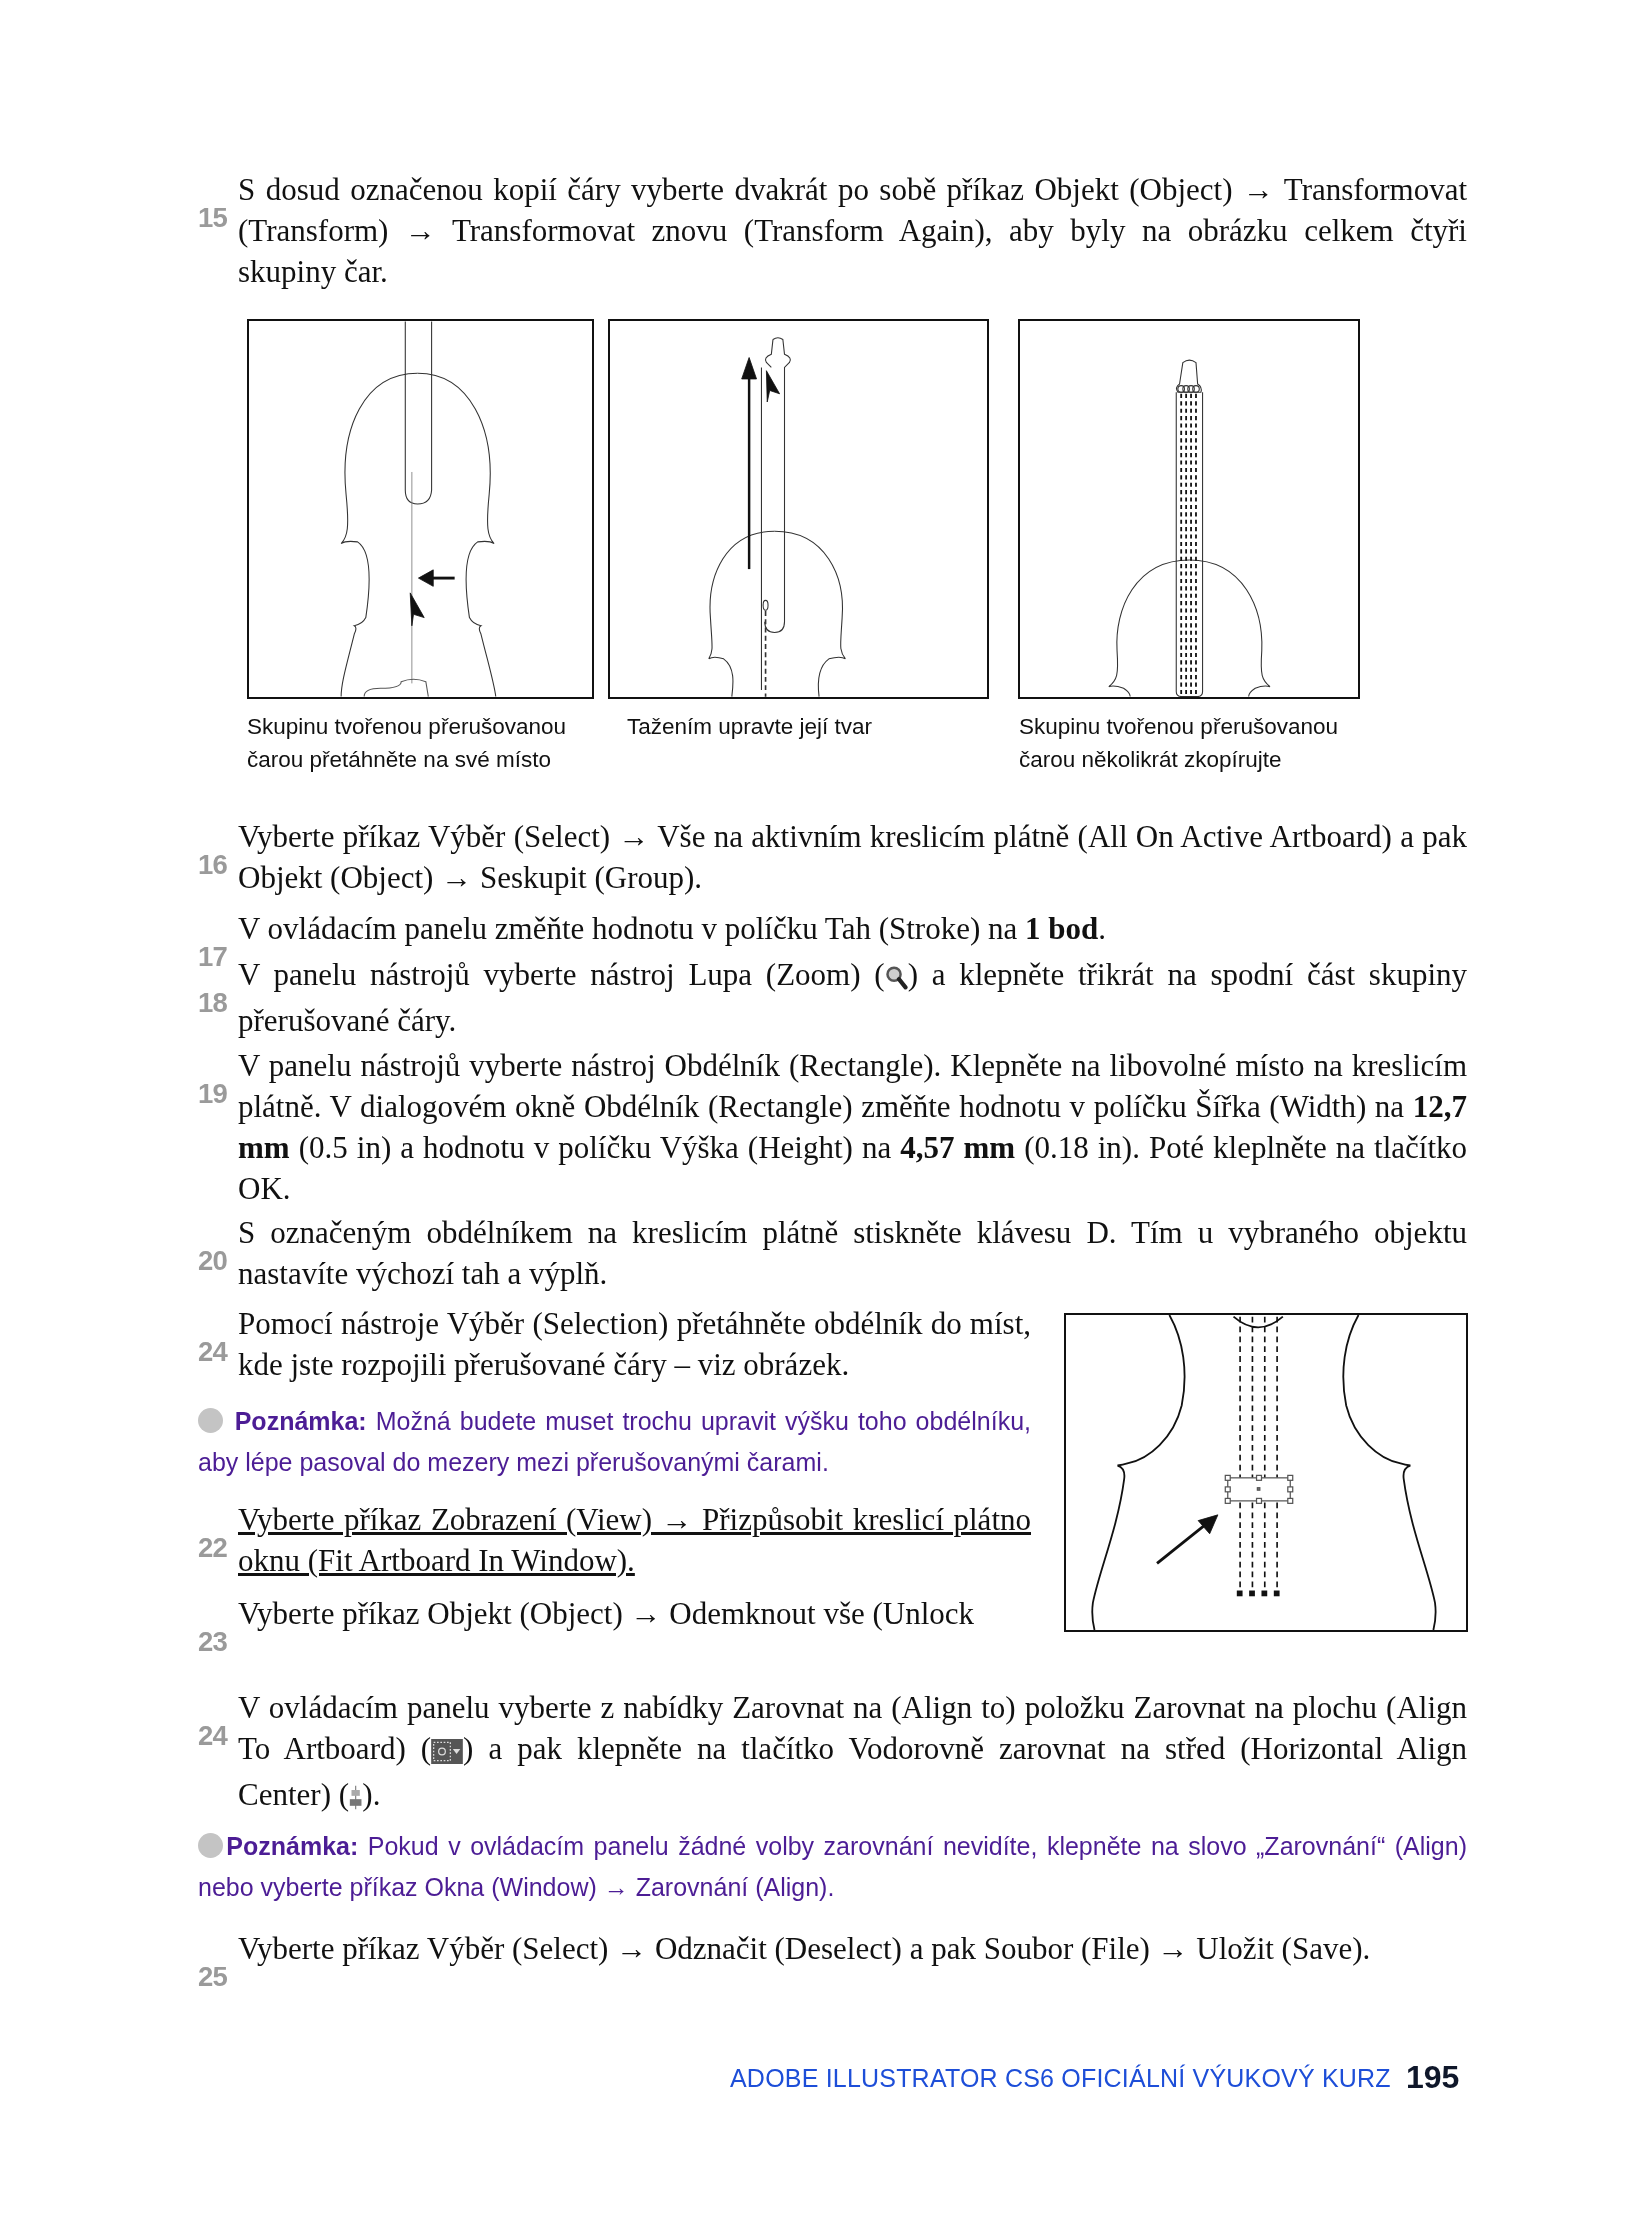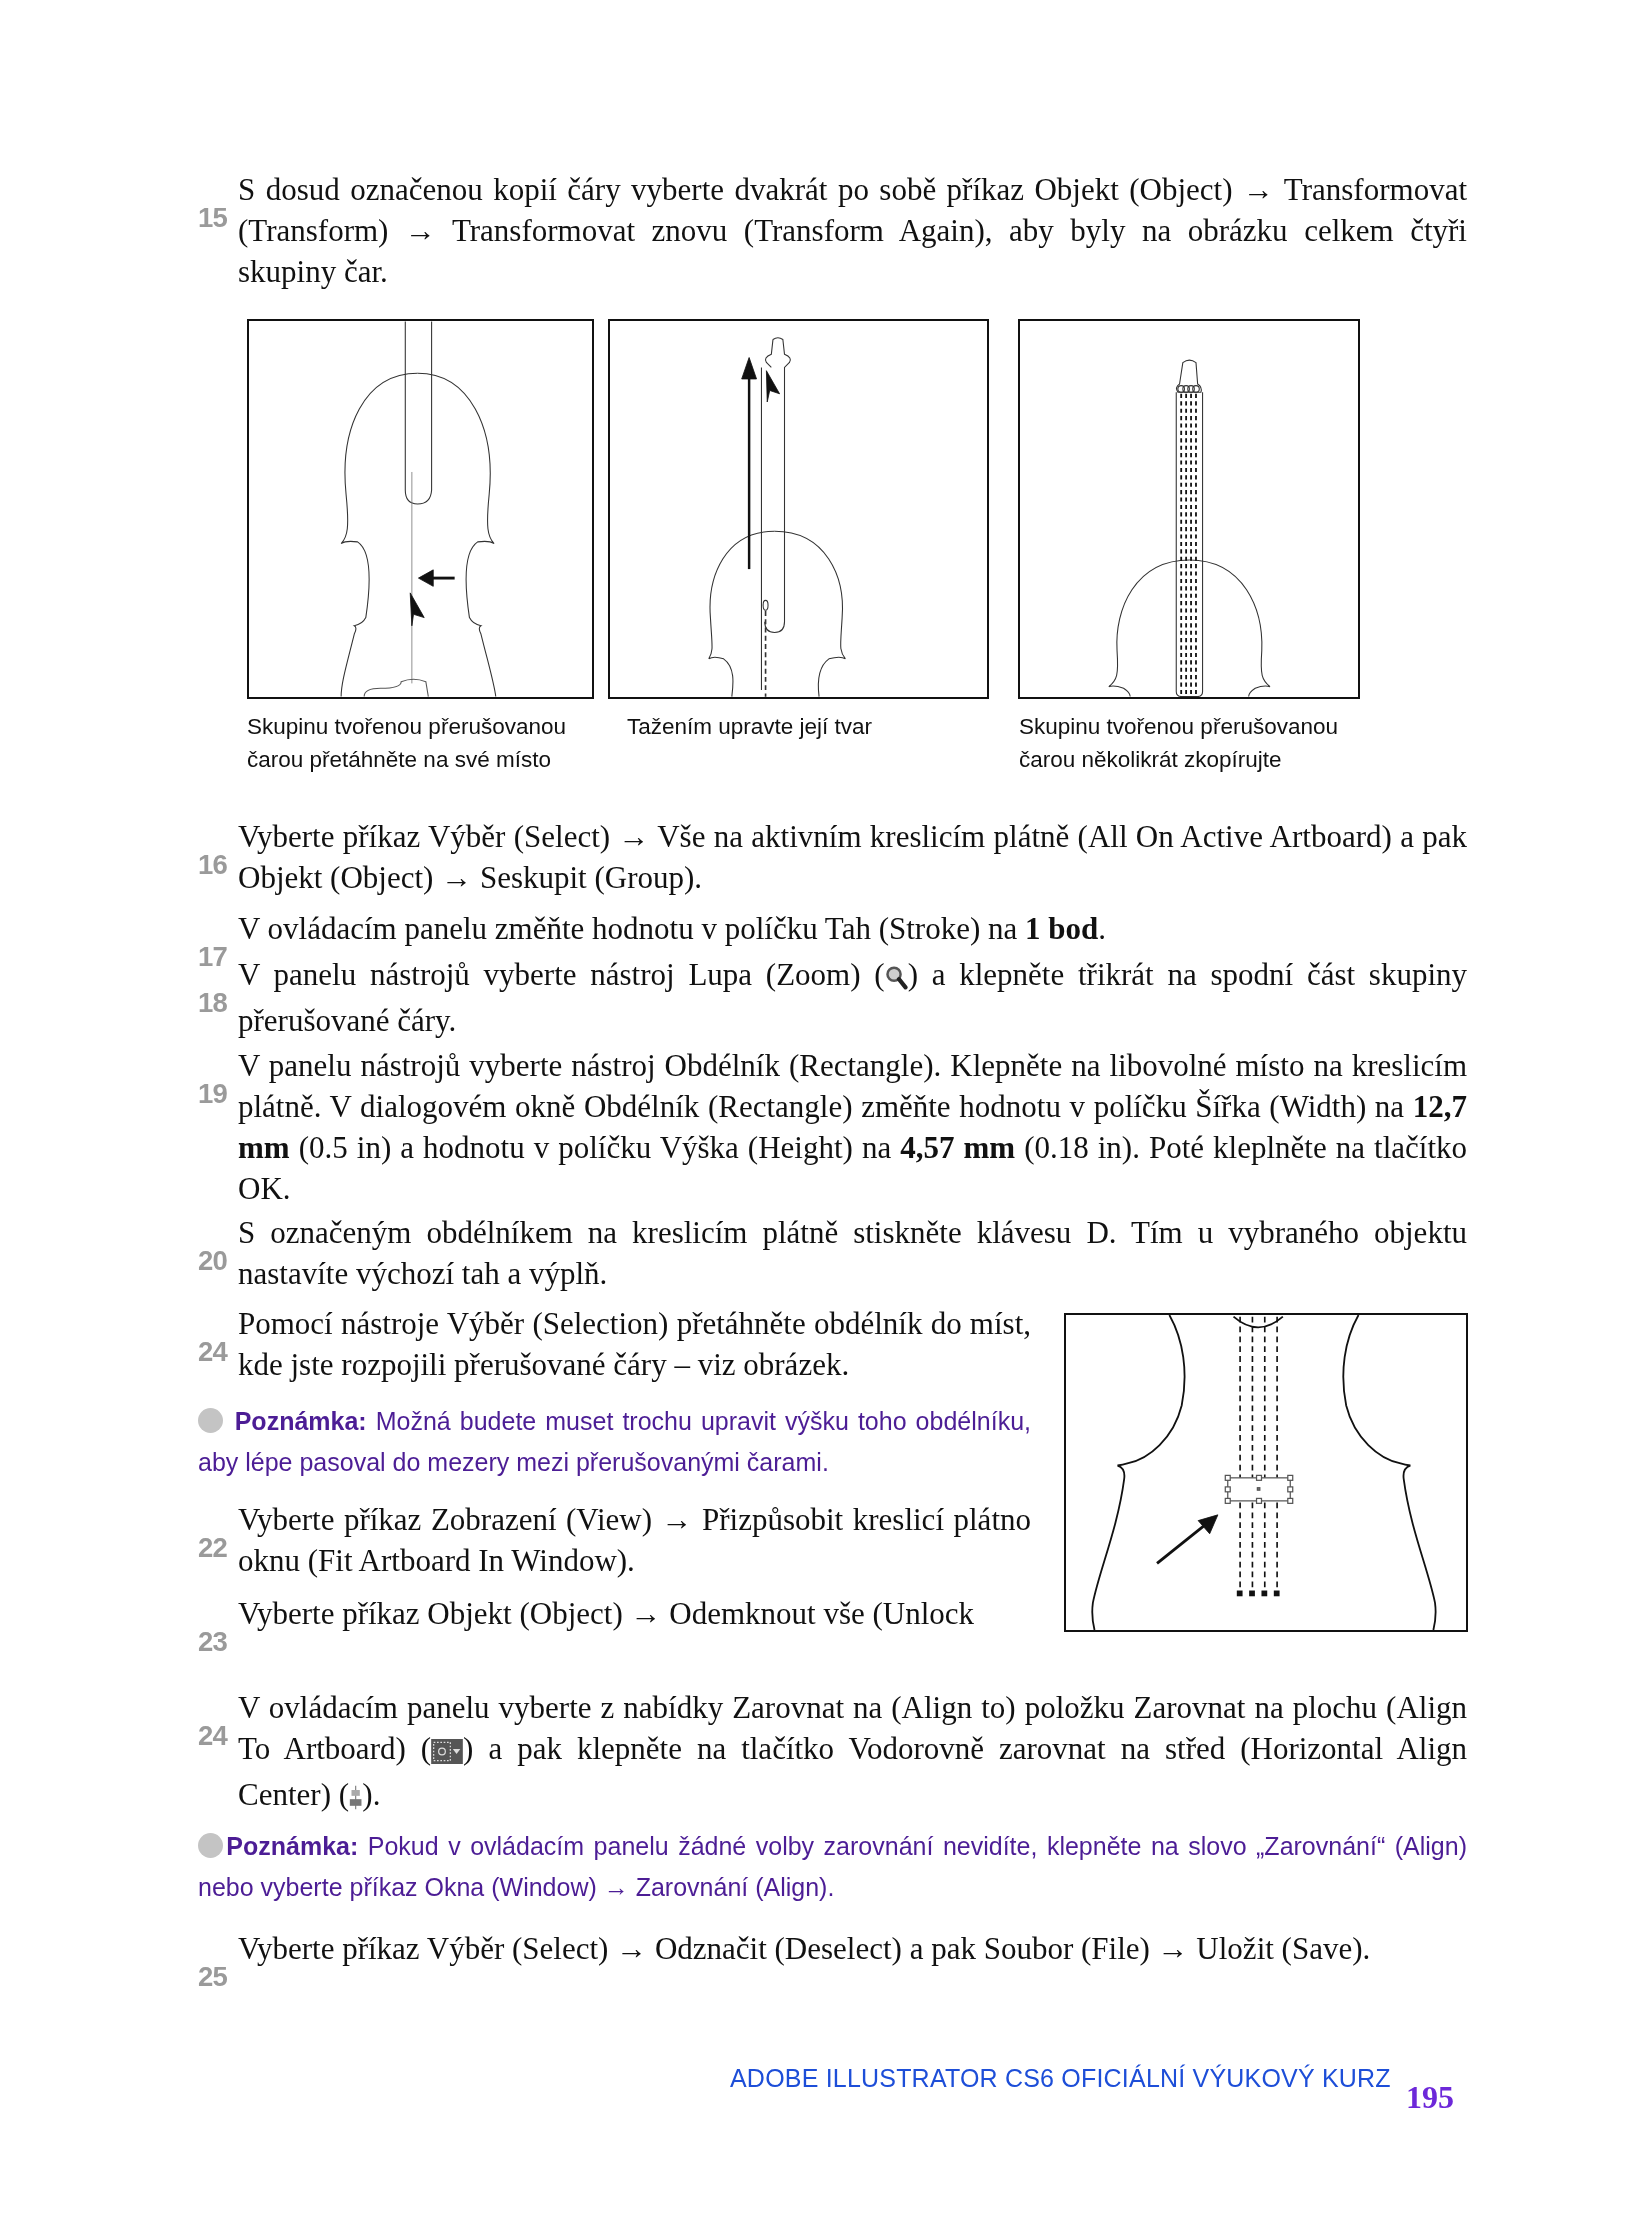--- a/index.html
+++ b/index.html
@@ -14,21 +14,21 @@
   .note .dot { display: inline-block; width: 25px; height: 25px; border-radius: 50%; background: #c4c4c4; vertical-align: -3.3px; margin-right: 11.7px; }
   .note b { font-weight: bold; }
 
   .fig { position: absolute; border: 2.5px solid #111; background: #fff; box-sizing: border-box; overflow: hidden; }
   .fig svg { display: block; width: 100%; height: 100%; }
   .caption { position: absolute; font-family: "Liberation Sans", sans-serif; font-size: 22.5px; line-height: 33px; color: #111; }
 
   .icon-inline { display: inline-block; vertical-align: -5px; }
 
   .footer { position: absolute; top: 2064px; left: 730px; font-family: "Liberation Sans", sans-serif; font-size: 25px; color: #1d4ed8; letter-spacing: 0.2px; }
-  .pageno { position: absolute; top: 2059px; left: 1406px; font-family: Liberation Serif, serif; font-weight: bold; font-size: 32px; color: #6d28d9; margin-top: 20px; }
+  .pageno { position: absolute; top: 2059px; left: 1406px; font-family: Liberation Sans, sans-serif; font-weight: bold; font-size: 32px; color: #0f172a; }
 </style>
 </head>
 <body>
 
 <div class="step" style="top:169px;">
   <span class="num">15</span>
   <span class="txt">S dosud označenou kopií čáry vyberte dvakrát po sobě příkaz Objekt (Object) → Transformovat (Transform) → Transformovat znovu (Transform Again), aby byly na obrázku celkem čtyři skupiny čar.</span>
 </div>
 
 <div class="fig" style="left:247px; top:319px; width:347px; height:380px;">
@@ -170,21 +170,21 @@
 
 <div class="step" style="top:1303px; width:833px;">
   <span class="num">24</span>
   <span class="txt">Pomocí nástroje Výběr (Selection) přetáhněte obdélník do míst, kde jste rozpojili přerušované čáry – viz obrázek.</span>
 </div>
 
 <div class="note" style="top:1401px; width:833px;">
   <span class="dot"></span><b>Poznámka:</b><span> Možná budete muset trochu upravit výšku toho obdélníku, aby lépe pasoval do mezery mezi přerušovanými čarami.</span>
 </div>
 
-<div class="step" style="top:1499px; width:833px;">
+<div class="step" style="top:1499px; width:833px;text-decoration:underline;">
   <span class="num">22</span>
   <span class="txt">Vyberte příkaz Zobrazení (View) → Přizpůsobit kreslicí plátno oknu (Fit Artboard In Window).</span>
 </div>
 
 <div class="step" style="top:1593px;">
   <span class="num">23</span>
   <span class="txt" style="text-align:left;"><span>Vyberte příkaz Objekt (Object) → Odemknout vše (Unlock</span><br></span>
 </div>
 
 <div class="step" style="top:1687px;">

